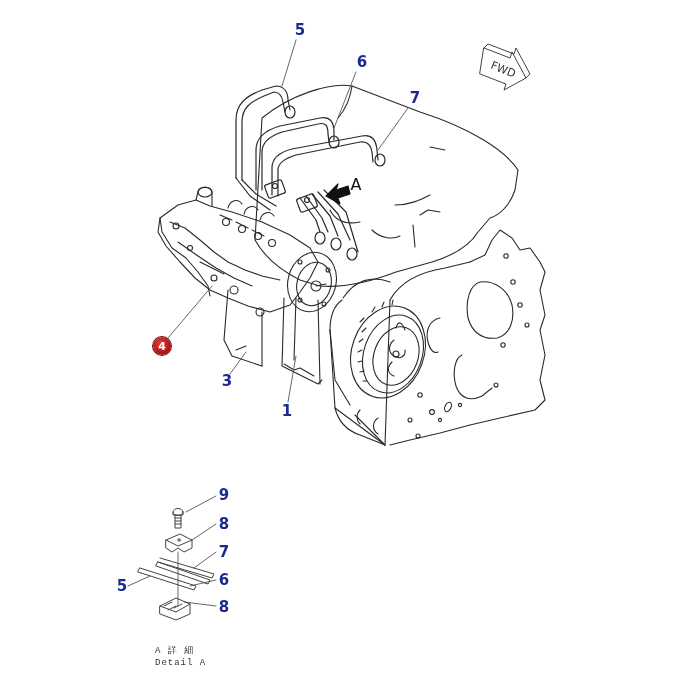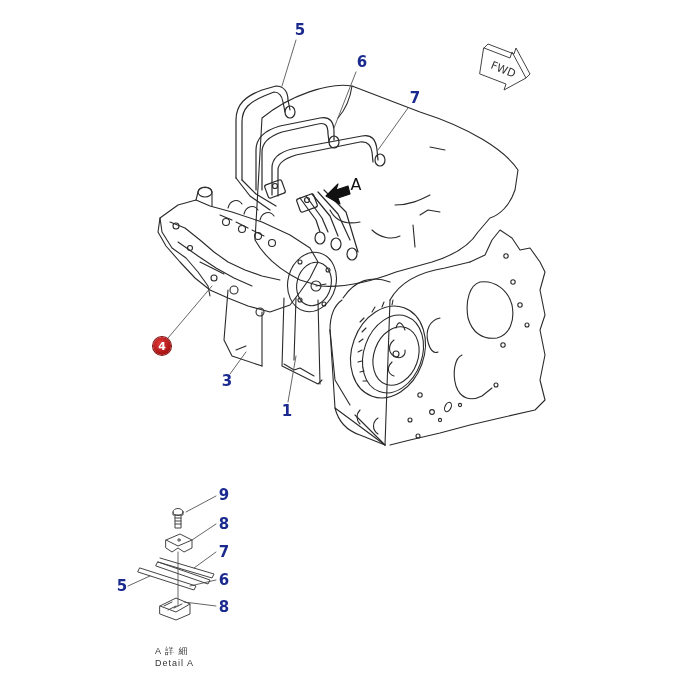--- a/index.html
+++ b/index.html
@@ -1,21 +1,21 @@
 <!DOCTYPE html>
 <html><head>
 <meta charset="utf-8">
 <style>
   html, body { margin: 0; padding: 0; background: #ffffff; }
   body { width: 700px; height: 700px; position: relative; overflow: hidden; font-family: "DejaVu Sans", sans-serif; }
   #stage { position: absolute; left: 0; top: 0; width: 700px; height: 700px; }
   svg { position: absolute; left: 0; top: 0; }
   .lbl { position: absolute; font-family: "DejaVu Sans", sans-serif; font-weight: bold; font-size: 15px; line-height: 1; color: #1b2a8f; transform: translate(-50%, -50%); }
   .callout { position: absolute; width: 18px; height: 18px; border-radius: 50%; background: radial-gradient(circle at 40% 35%, #e03a3a, #a81212 70%); box-shadow: 0 0 0 1px #7a0d0d; color: #fff; font-family: "DejaVu Sans", sans-serif; font-weight: bold; font-size: 11px; display: flex; align-items: center; justify-content: center; transform: translate(-50%, -50%); }
-  .detail-cap { position: absolute; font-family: Liberation Sans, sans-serif; font-size: 9px; color: #333; letter-spacing: 1px; line-height: 12px; }
+  .detail-cap { position: absolute; font-family: Liberation Mono, monospace; font-size: 9px; color: #333; letter-spacing: 1px; line-height: 12px; }
   .fwd-text { font-family: "DejaVu Sans", sans-serif; font-size: 11px; }
   .view-letter { position: absolute; font-family: "DejaVu Sans", sans-serif; font-size: 16px; color: #111; transform: translate(-50%, -50%); }
 </style>
 </head>
 <body>
 
 <div id="stage">
 
   <svg width="700" height="700" viewBox="0 0 700 700" fill="none" stroke="#2a2a2a" stroke-width="1.1" stroke-linejoin="round" stroke-linecap="round">
 

